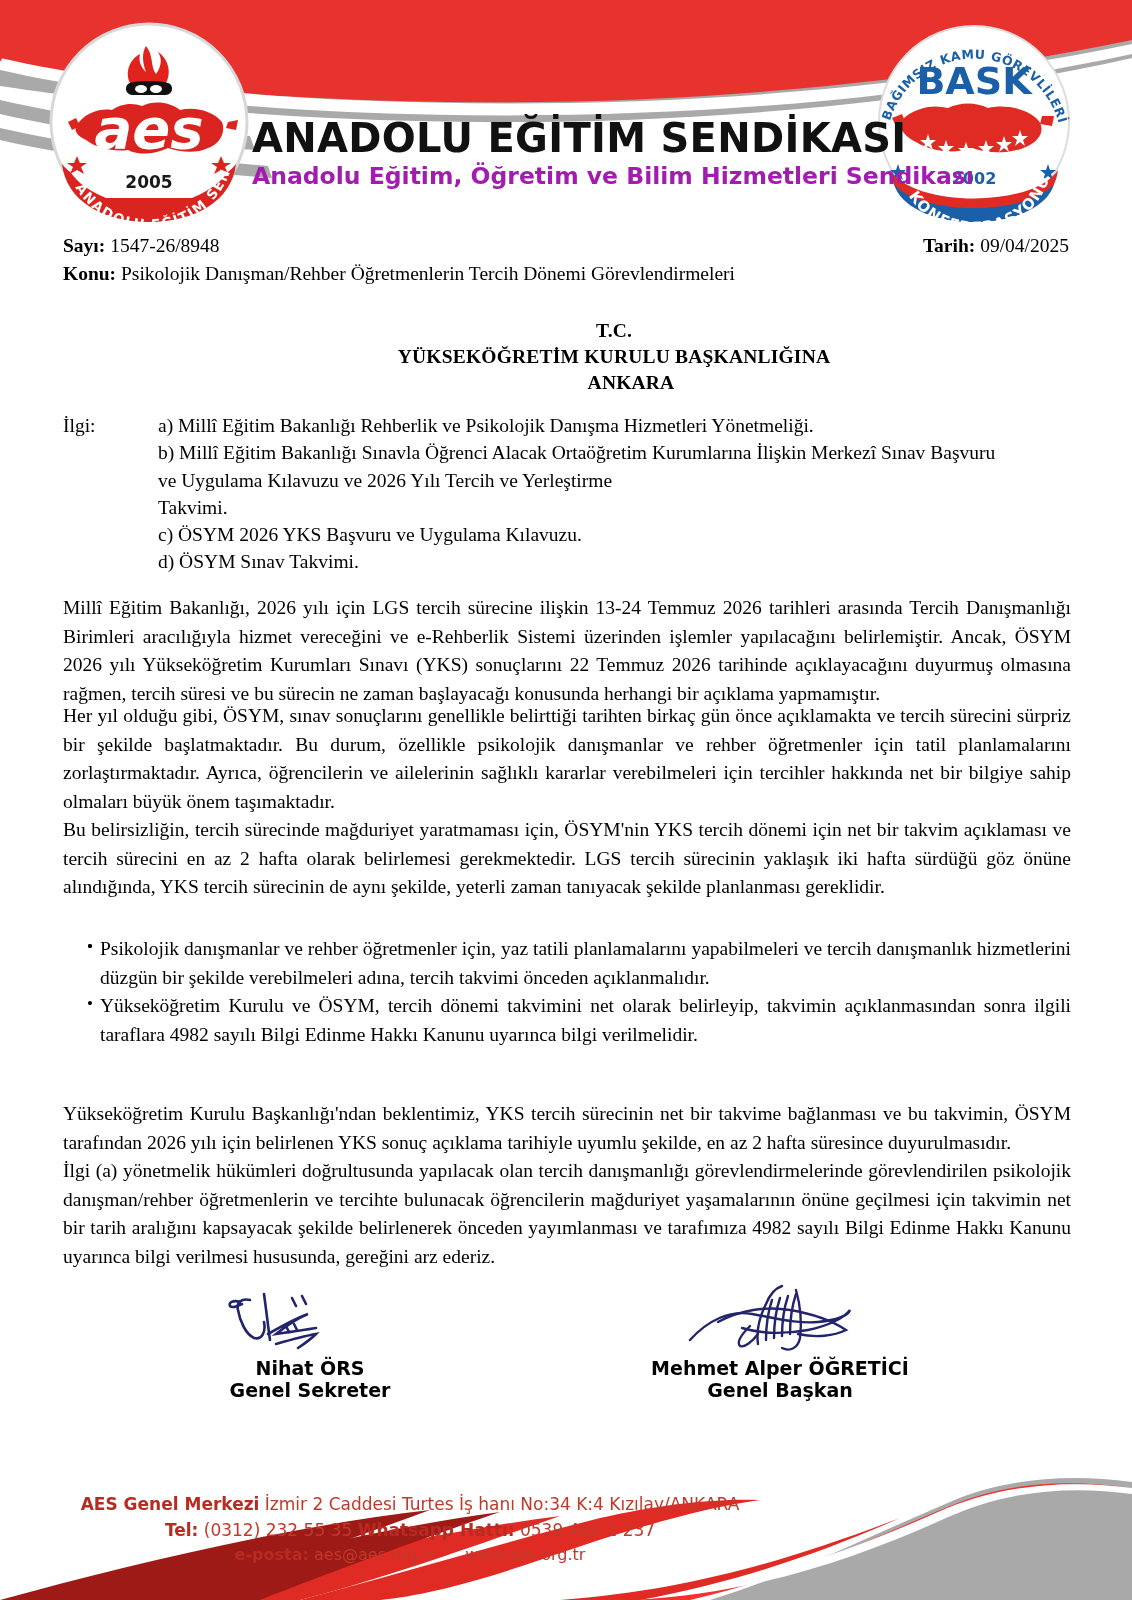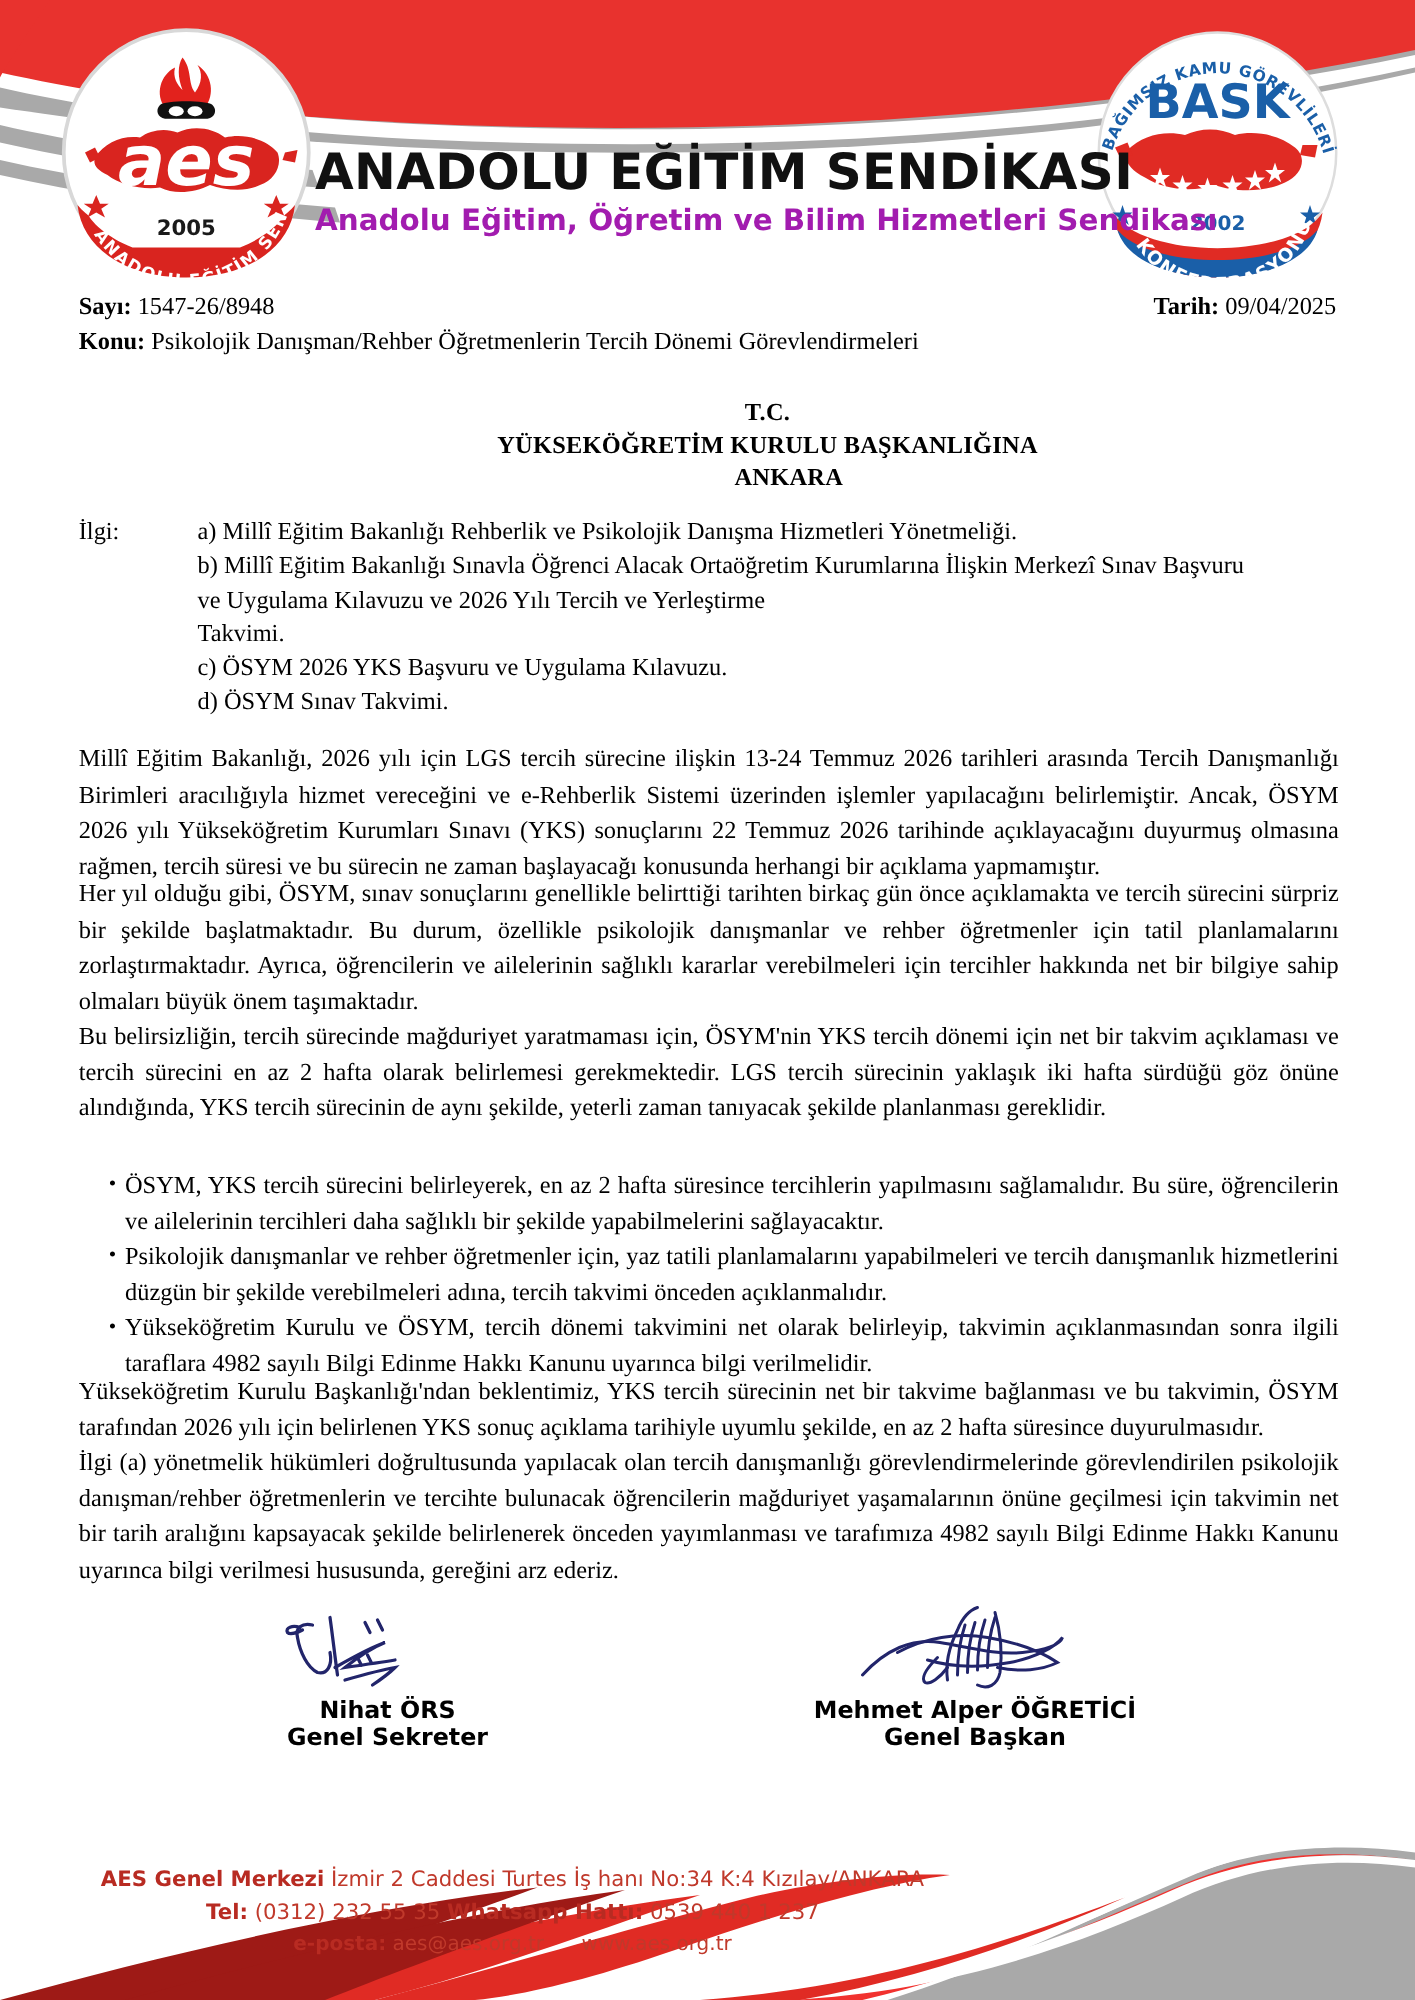--- a/index.html
+++ b/index.html
@@ -329,21 +329,20 @@
 </div>
 
 <div class="body-text" style="top:688px;margin-top:14px;">
   <p>Her yıl olduğu gibi, ÖSYM, sınav sonuçlarını genellikle belirttiği tarihten birkaç gün önce açıklamakta ve tercih sürecini sürpriz bir şekilde başlatmaktadır. Bu durum, özellikle psikolojik danışmanlar ve rehber öğretmenler için tatil planlamalarını zorlaştırmaktadır. Ayrıca, öğrencilerin ve ailelerinin sağlıklı kararlar verebilmeleri için tercihler hakkında net bir bilgiye sahip olmaları büyük önem taşımaktadır.</p>
   <p>Bu belirsizliğin, tercih sürecinde mağduriyet yaratmaması için, ÖSYM'nin YKS tercih dönemi için net bir takvim açıklaması ve tercih sürecini en az 2 hafta olarak belirlemesi gerekmektedir. LGS tercih sürecinin yaklaşık iki hafta sürdüğü göz önüne alındığında, YKS tercih sürecinin de aynı şekilde, yeterli zaman tanıyacak şekilde planlanması gereklidir.</p>
 </div>
 
 <div class="bullets" style="top:935px;">
   <div class="bullet">
     <span class="dot">•</span>
-    <span>ÖSYM, YKS tercih sürecini belirleyerek, en az 2 hafta süresince tercihlerin yapılmasını sağlamalıdır. Bu süre, öğrencilerin ve ailelerinin tercihleri daha sağlıklı bir şekilde yapabilmelerini sağlayacaktır.</span>
   </div>
   <div class="bullet">
     <span class="dot">•</span>
     <span> Psikolojik danışmanlar ve rehber öğretmenler için, yaz tatili planlamalarını yapabilmeleri ve tercih danışmanlık hizmetlerini düzgün bir şekilde verebilmeleri adına, tercih takvimi önceden açıklanmalıdır.</span>
   </div>
   <div class="bullet">
     <span class="dot">•</span>
     <span>Yükseköğretim Kurulu ve ÖSYM, tercih dönemi takvimini net olarak belirleyip, takvimin açıklanmasından sonra ilgili taraflara 4982 sayılı Bilgi Edinme Hakkı Kanunu uyarınca bilgi verilmelidir.</span>
   </div>
 </div>

